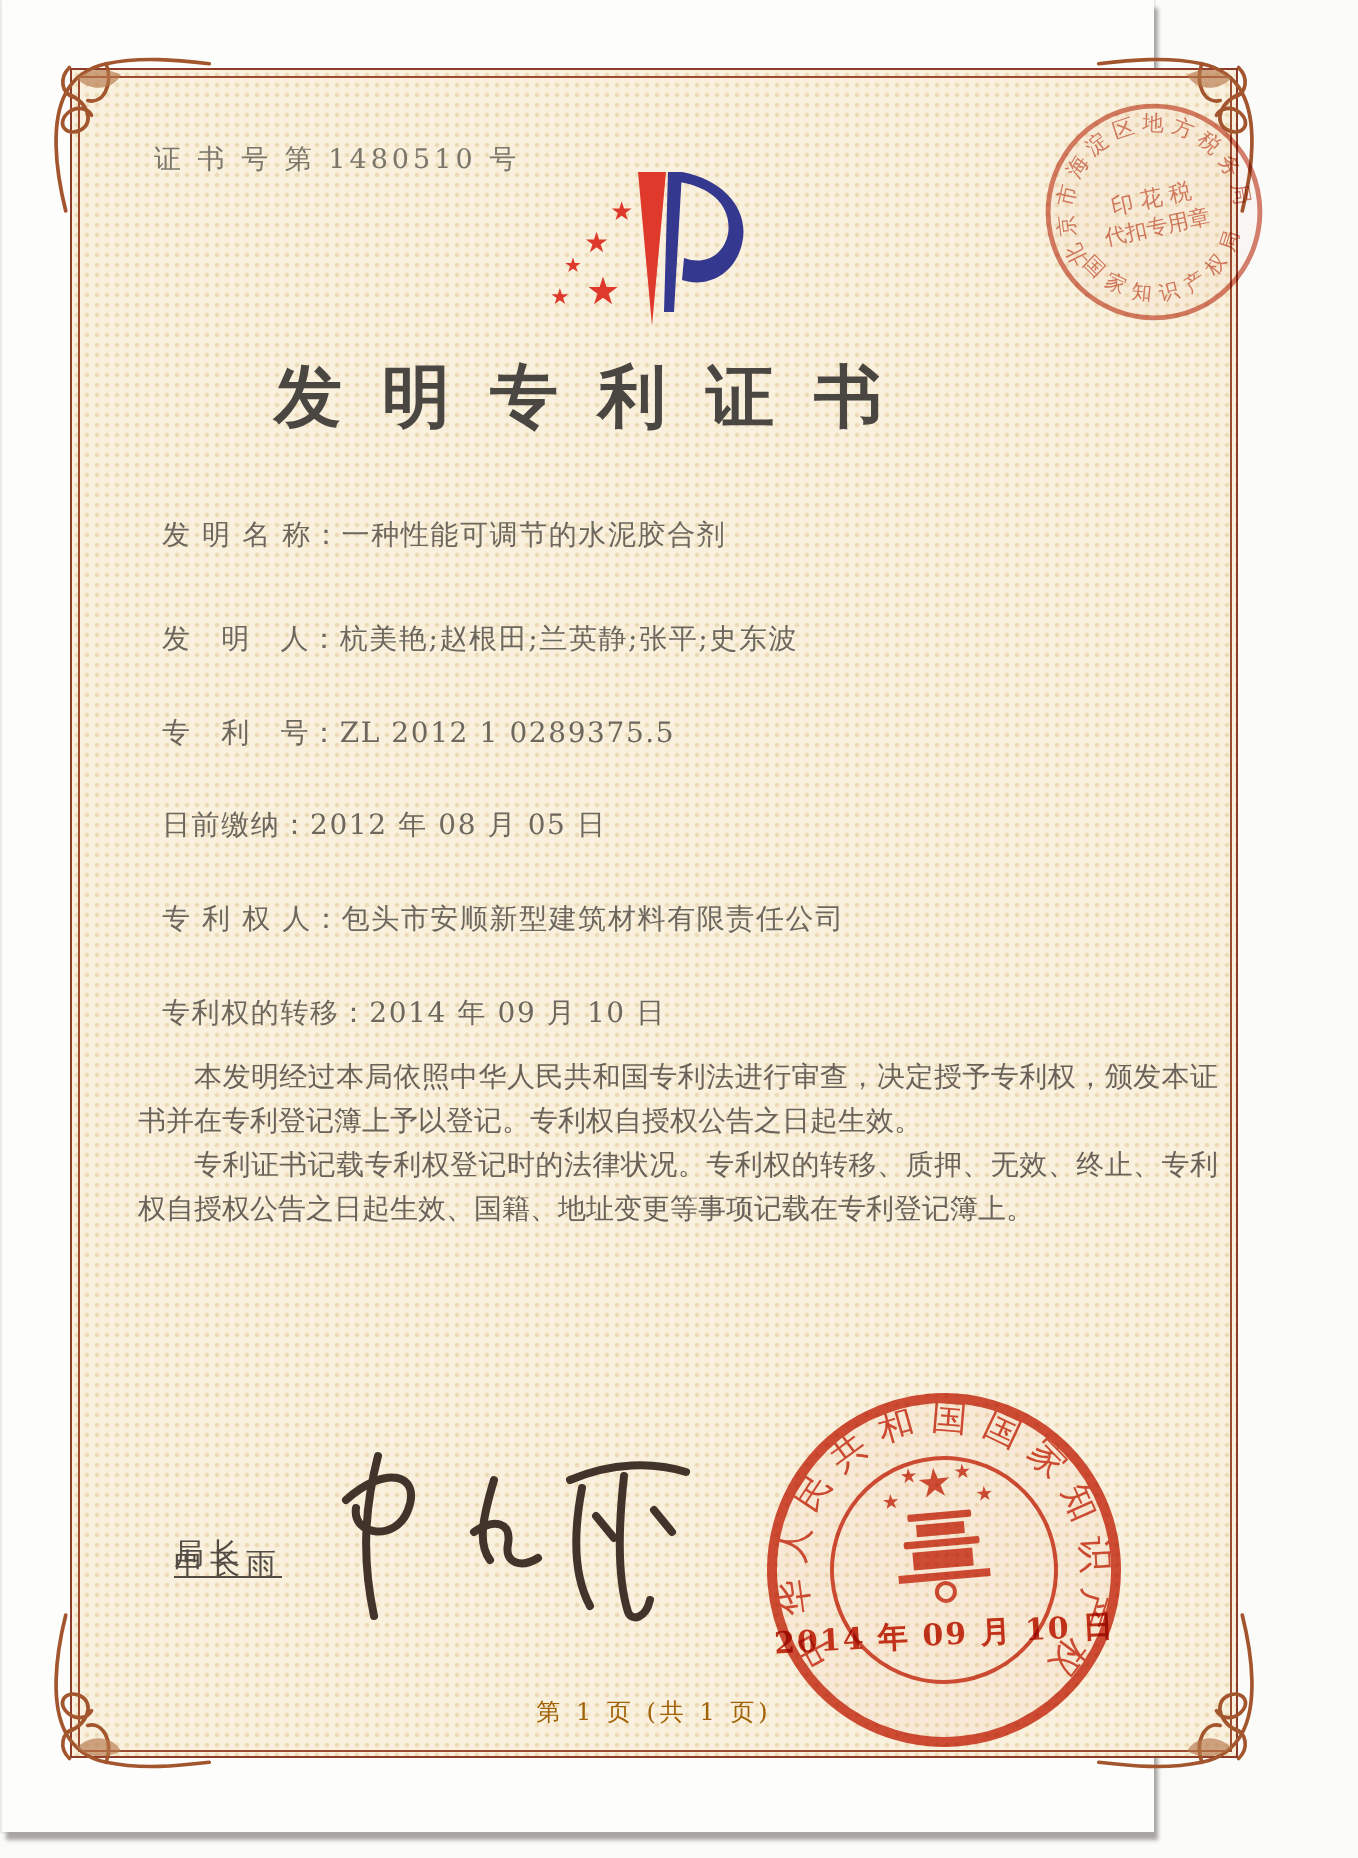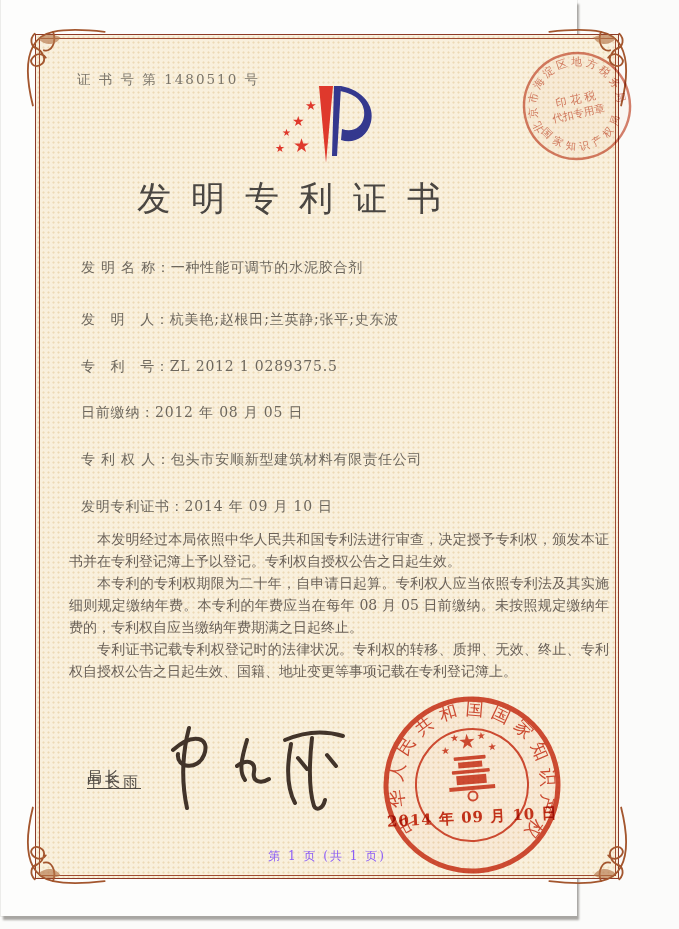--- a/index.html
+++ b/index.html
@@ -17,21 +17,21 @@
   .flourish { position:absolute; width:92px; height:92px; z-index:4; pointer-events:none; }
   .fl-bl { left:-16px; bottom:-16px; }
   .fl-tl { left:-16px; top:-16px; transform:scaleY(-1); }
   .fl-tr { right:-16px; top:-16px; transform:scale(-1,-1); }
   .fl-br { right:-16px; bottom:-16px; transform:scaleX(-1); }
 
   .cert-no { position:absolute; left:76px; top:71px; font-size:13.5px;
              letter-spacing:2px; color:#7b756a; }
   .logo { position:absolute; left:270px; top:74px; }
   .title { position:absolute; left:0; top:176px; width:100%; text-align:center;
-           font-size:34px; font-weight:400; color:#4a4642;
+           font-size:34px; font-weight:700; color:#4a4642;
            letter-spacing:20px; text-indent:20px; }
 
   .field { position:absolute; left:80px; width:525px; font-size:14px;
            color:#6d675d; letter-spacing:0.8px; white-space:nowrap; }
   .f0{top:259px} .f1{top:311px} .f2{top:358px} .f3{top:404px} .f4{top:451px} .f5{top:498px}
 
   .paras { position:absolute; left:68px; top:528px; width:540px;
            font-size:14px; line-height:22px; color:#6b6259; text-align:justify; }
   .paras p { text-indent:2em; margin:0; }
 
@@ -43,21 +43,21 @@
   .seal { position:absolute; left:376px; top:690px; z-index:5;
           transform:rotate(-5deg); mix-blend-mode:multiply; opacity:.95; }
   .seal-date { position:absolute; left:386px; top:808px; z-index:6; width:180px;
           font-size:15px; font-weight:bold; color:#c8361f; letter-spacing:1px;
           transform:rotate(-3deg); mix-blend-mode:multiply; white-space:nowrap;
           text-shadow:0 0 2px rgba(255,246,232,.7); }
   .tax-stamp { position:absolute; left:520px; top:50px; z-index:5;
           transform:rotate(-12deg); mix-blend-mode:multiply; opacity:.85; }
 
   .footer { position:absolute; left:34px; top:848px; width:584px; text-align:center;
-            font-size:12px; color:#8b5cf6; letter-spacing:2px; }
+            font-size:12px; color:#a16207; letter-spacing:2px; }
   svg text { font-family:"DejaVu Serif","Liberation Serif",serif; }
 </style>
 </head>
 <body>
 
 <div class="page">
 
   <div class="paper">
     <svg class="flourish fl-tl" viewBox="0 0 100 100">
       <g fill="none" stroke="#a3562e" stroke-width="2" stroke-linecap="round">
@@ -112,25 +112,24 @@
     <path d="M70,12 C92,16 104,32 100,48 C96,64 82,70 70,66 L71,55 C82,59 91,53 93,43 C95,30 86,20 69,17 Z" fill="#34388e"></path>
   </svg>
 
   <div class="title">发明专利证书</div>
 
   <div class="field f0"><span>发 明 名 称：</span><span>一种性能可调节的水泥胶合剂</span></div>
   <div class="field f1"><span>发　明　人：</span><span>杭美艳;赵根田;兰英静;张平;史东波</span></div>
   <div class="field f2"><span>专　利　号：</span><span>ZL 2012 1 0289375.5</span></div>
   <div class="field f3"><span>日前缴纳：</span><span>2012 年 08 月 05 日</span></div>
   <div class="field f4"><span>专 利 权 人：</span><span>包头市安顺新型建筑材料有限责任公司</span></div>
-  <div class="field f5"><span>发明专利证书：</span><span>2014 年 09 月 10 日</span></div>
+  <div class="field f5"><span>专利权的转移：</span><span>2014 年 09 月 10 日</span></div>
 
   <div class="paras">
     <p>本发明经过本局依照中华人民共和国专利法进行审查，决定授予专利权，颁发本证书并在专利登记簿上予以登记。专利权自授权公告之日起生效。</p>
-    <p>本专利的专利权期限为二十年，自申请日起算。专利权人应当依照专利法及其实施细则规定缴纳年费。本专利的年费应当在每年 08 月 05 日前缴纳。未按照规定缴纳年费的，专利权自应当缴纳年费期满之日起终止。</p>
     <p>专利证书记载专利权登记时的法律状况。专利权的转移、质押、无效、终止、专利权自授权公告之日起生效、国籍、地址变更等事项记载在专利登记簿上。</p>
   </div>
 
   <div class="signer signer-title">局长</div>
   <div class="signer signer-name">申长雨</div>
 
   <svg class="signature" width="220" height="110" viewBox="0 0 220 110">
     <g fill="none" stroke="#42342a" stroke-width="4" stroke-linecap="round" stroke-linejoin="round">
       <path d="M38,18 C31,45 30,70 36,98"></path>
       <path d="M22,40 C42,22 60,27 53,45 C47,61 25,58 27,44"></path>

